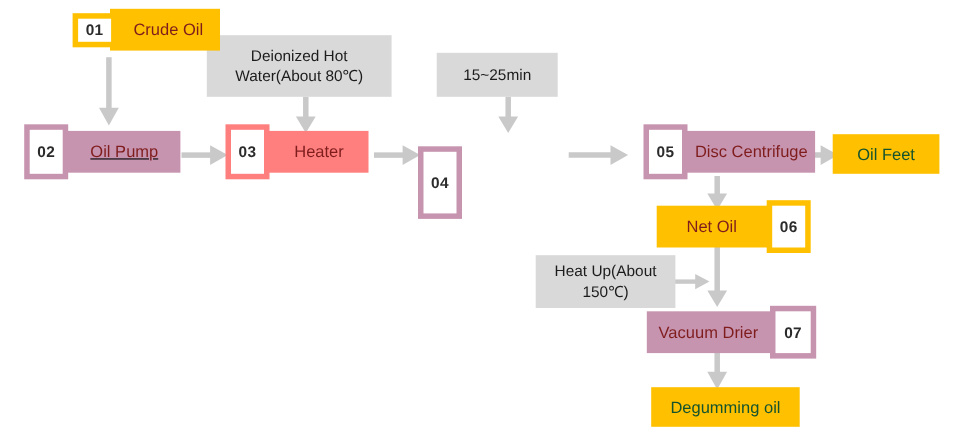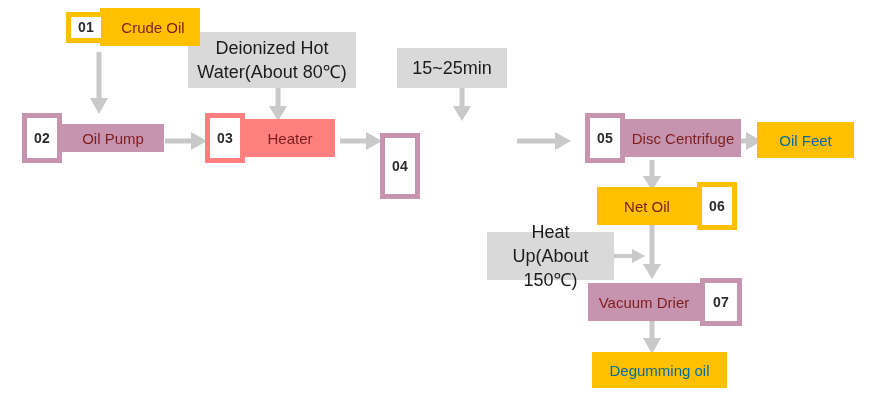--- a/index.html
+++ b/index.html
@@ -72,38 +72,38 @@
   
   .plain-box {
     position: absolute;
     display: flex;
     align-items: center;
     justify-content: center;
     box-sizing: border-box;
   }
   .plain-box .plain-label {
     font-size: 15px;
-    color: #0369a1;
+    color: #14532d;
     white-space: nowrap;
     line-height: 1;
   }
 
   
   .note {
     position: absolute;
     background: #d9d9d9;
     display: flex;
     align-items: center;
     justify-content: center;
     box-sizing: border-box;
     text-align: center;
     padding: 4px 8px;
   }
   .note .note-label {
-    font-size: 18px;
+    font-size: 14px;
     color: #1c1c1c;
     line-height: 1.35;
   }
 
   
   .arrow {
     position: absolute;
   }
   .arrow svg { display: block; overflow: visible; }
 </style>
@@ -211,21 +211,21 @@
       <span class="bar-label">Crude Oil</span>
     </div>
   </div>
 
   <div class="step badge-left" style="left:22px; top:113px;">
     <div class="badge-frame" style="background:#C794B0; width:40px; height:50px;">
       <div class="badge-inner">
         <span class="badge-num">02</span>
       </div>
     </div>
-    <div class="bar" style="background:#C794B0; width:108px; height:28px;">
+    <div class="bar" style="background:#C794B0; width:108px; height:38px;text-decoration:underline;">
       <span class="bar-label">Oil Pump</span>
     </div>
   </div>
 
   <div class="step badge-left" style="left:205px; top:113px;">
     <div class="badge-frame" style="background:#FF7F7F; width:40px; height:50px;">
       <div class="badge-inner">
         <span class="badge-num">03</span>
       </div>
     </div>

